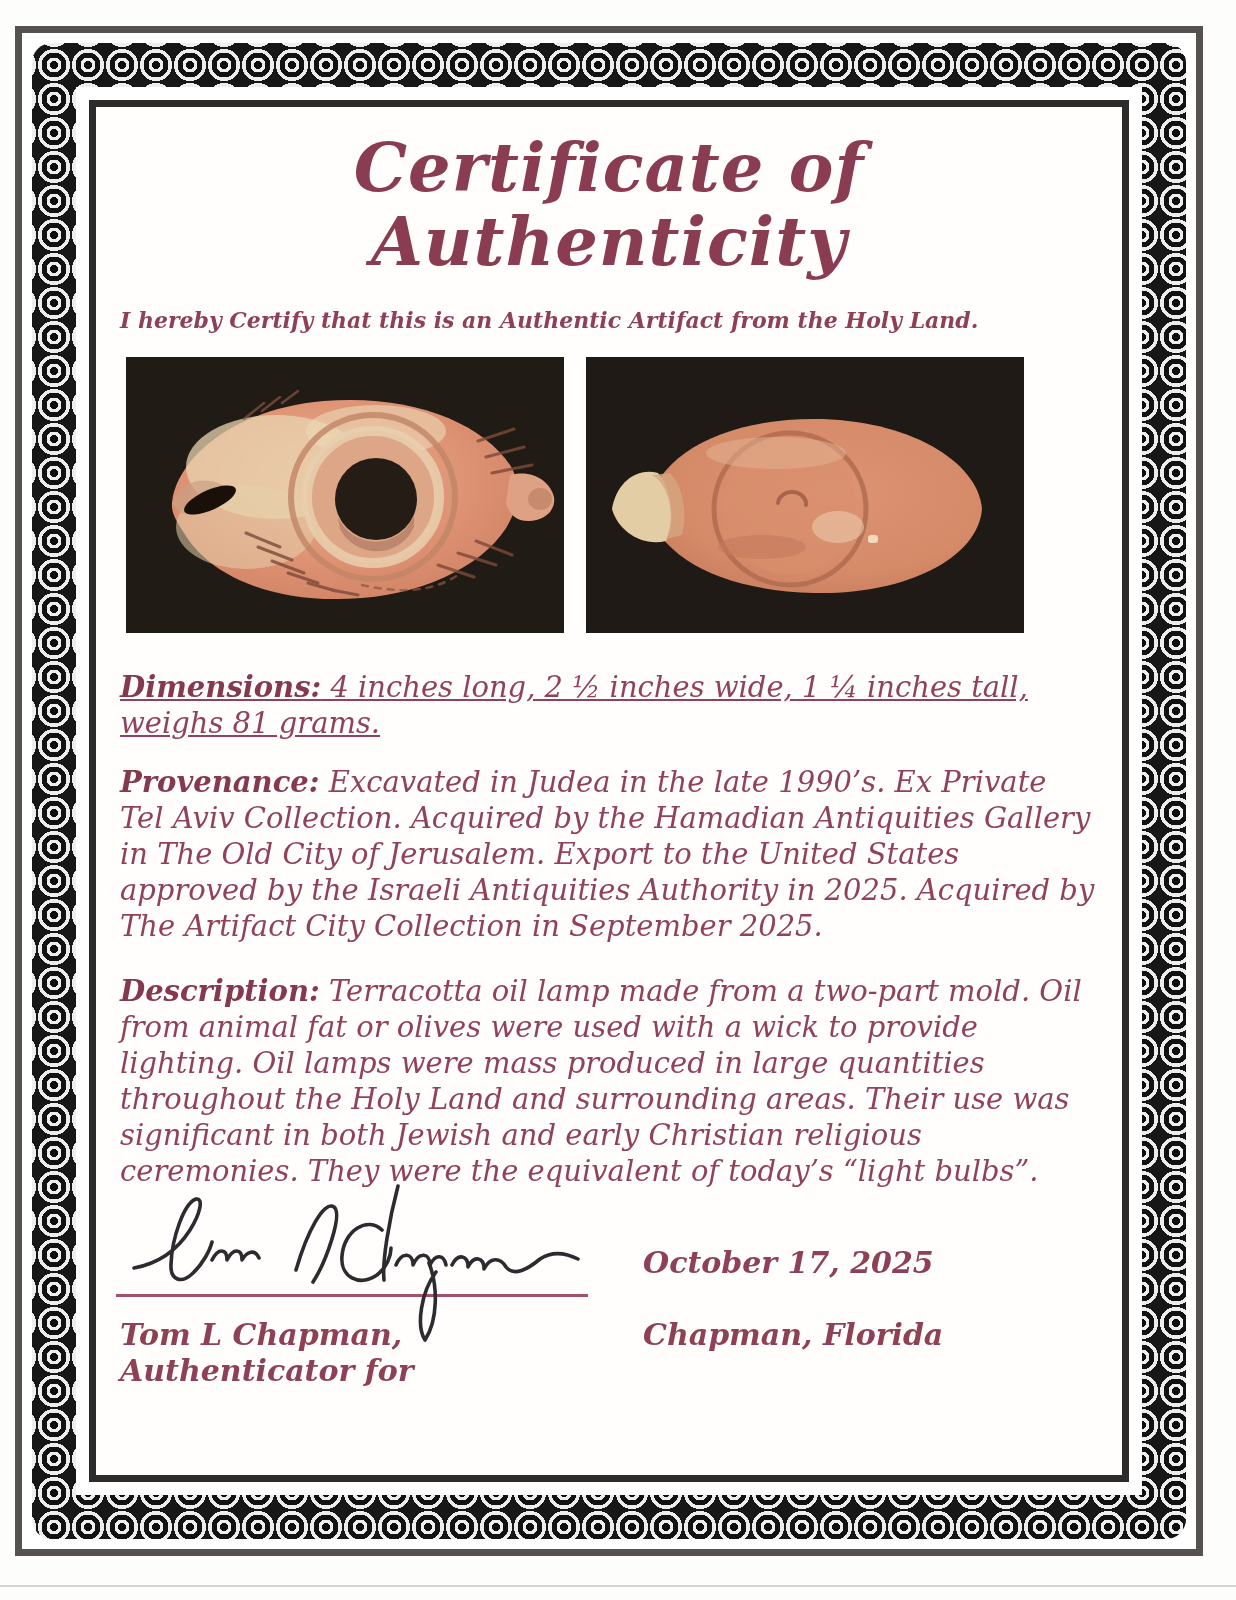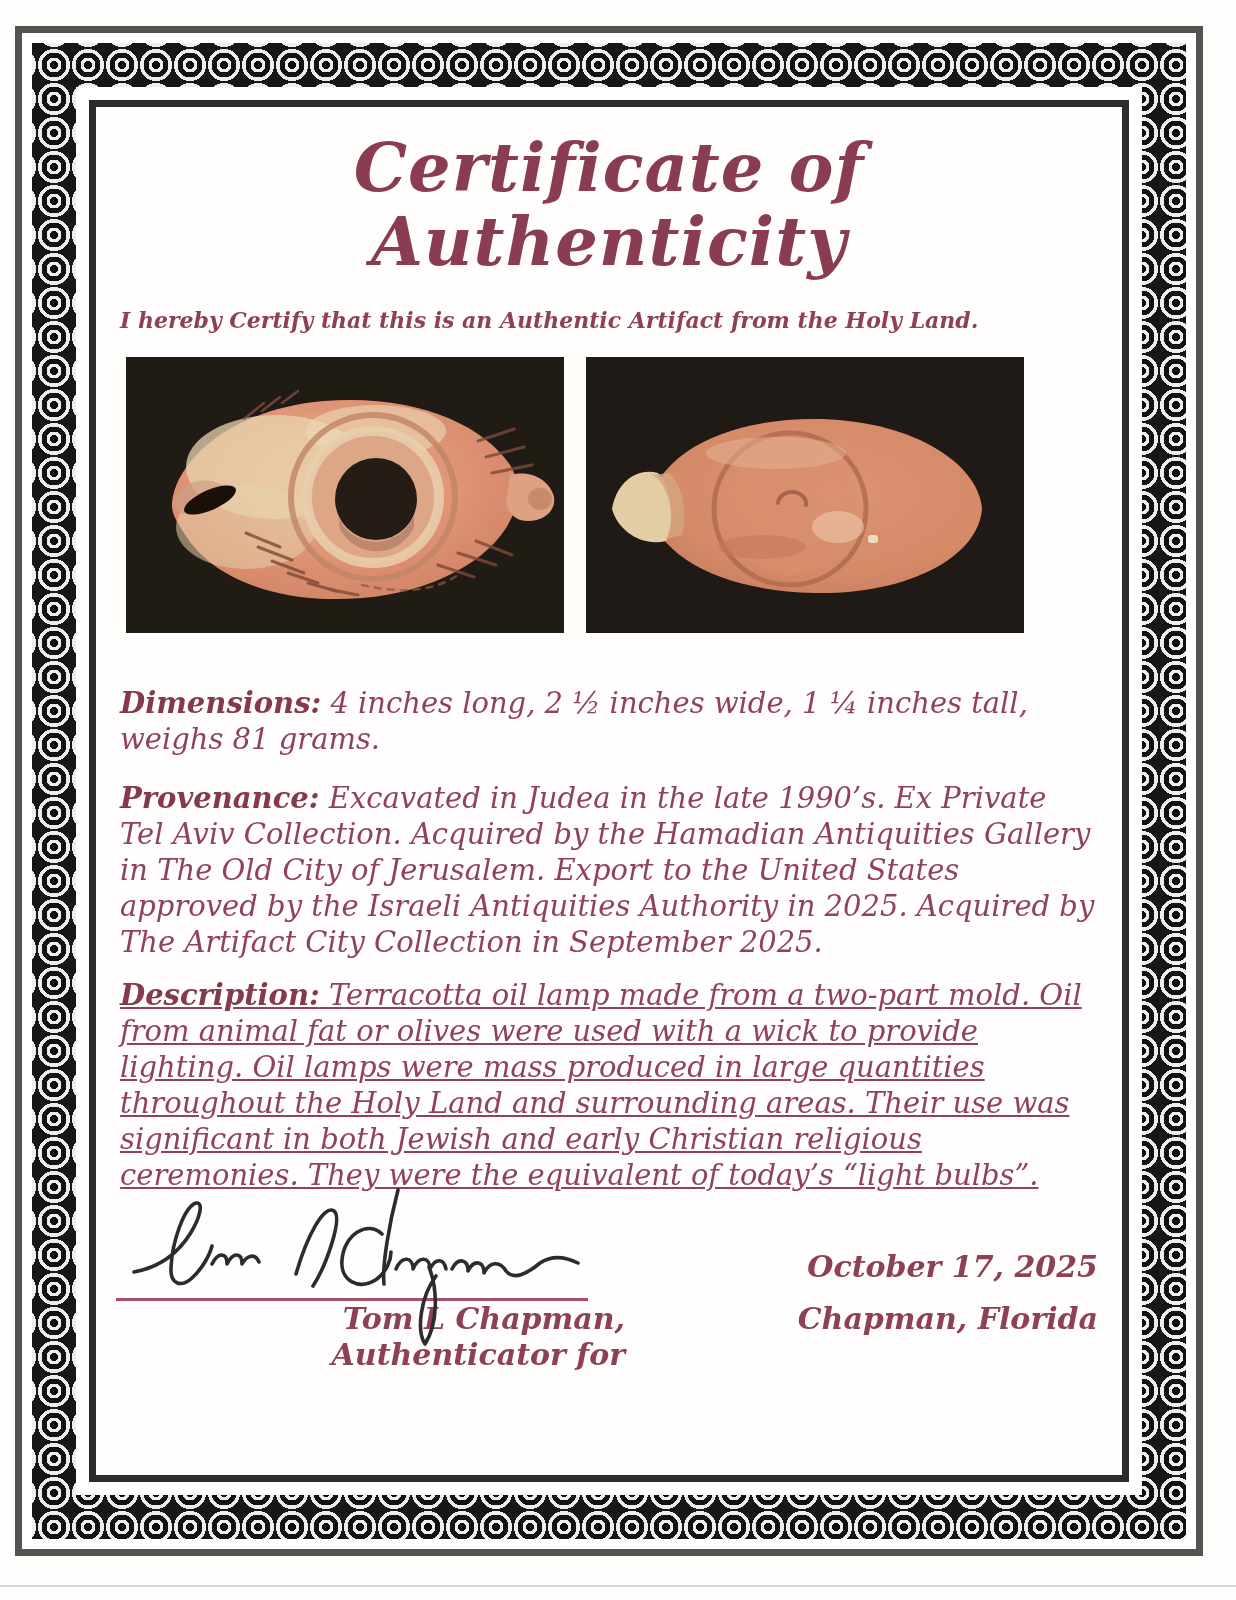--- a/index.html
+++ b/index.html
@@ -19,20 +19,21 @@
     padding:10px;
     box-sizing:border-box;
   }
   .band{
     width:100%;height:100%;box-sizing:border-box;
     background-color:#171717;
     background-image:radial-gradient(circle,#0e0e0e 0 4px,#ededed 4px 7.5px,#121212 7.5px 12.5px,#ededed 12.5px 16px,rgba(0,0,0,0) 16px);
     background-size:34px 34px;
     background-position:5px 5px;
     padding:44px;
+    border-radius:20px;
   }
   .inner-white{
     width:100%;height:100%;box-sizing:border-box;
     background:#ffffff;
     padding:13px;
   }
   .inner-frame{
     width:100%;height:100%;box-sizing:border-box;
     border:7px solid #2e2c2a;
     background:#fffefc;
@@ -62,30 +63,30 @@
   }
   .photo{width:438px;height:276px;display:block;}
 
   .para{
     font-style:italic;
     font-size:29px;line-height:36px;
     color:#90425a;
     margin:0;
   }
   .para .lbl{font-weight:bold;color:#85394e;}
-  .para.dims{margin-top:52px;}
+  .para.dims{margin-top:36px;text-decoration:underline;}
   .para.prov{margin-top:23px;}
-  .para.desc{margin-top:17px;text-decoration:underline;}
+  .para.desc{margin-top:29px;}
 
   
   .sig-grid{
     display:grid;
     grid-template-columns:505px 1fr;
+    row-gap:20px;
     margin-top:4px;
-    text-align:right;
   }
   .sig-cell{position:relative;height:104px;}
   .sig-underline{
     position:absolute;left:-4px;bottom:0;width:472px;height:3px;
     background:#a4506a;
   }
   .sig-svg{
     position:absolute;left:6px;bottom:-56px;
     width:470px;height:185px;
     overflow:visible;

